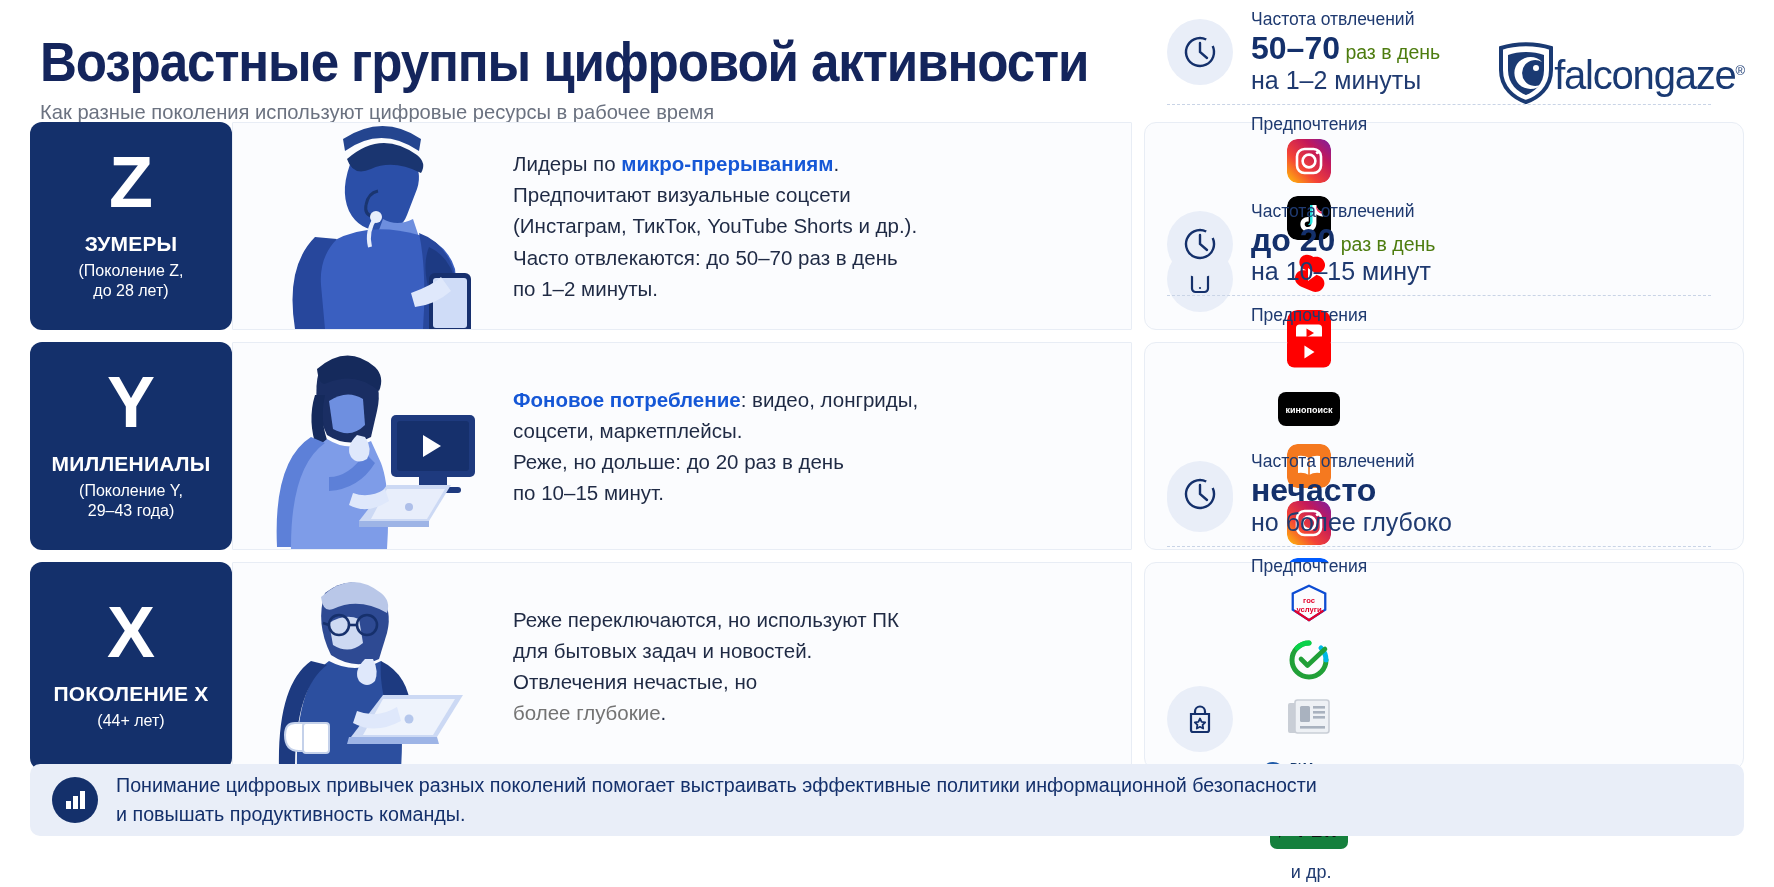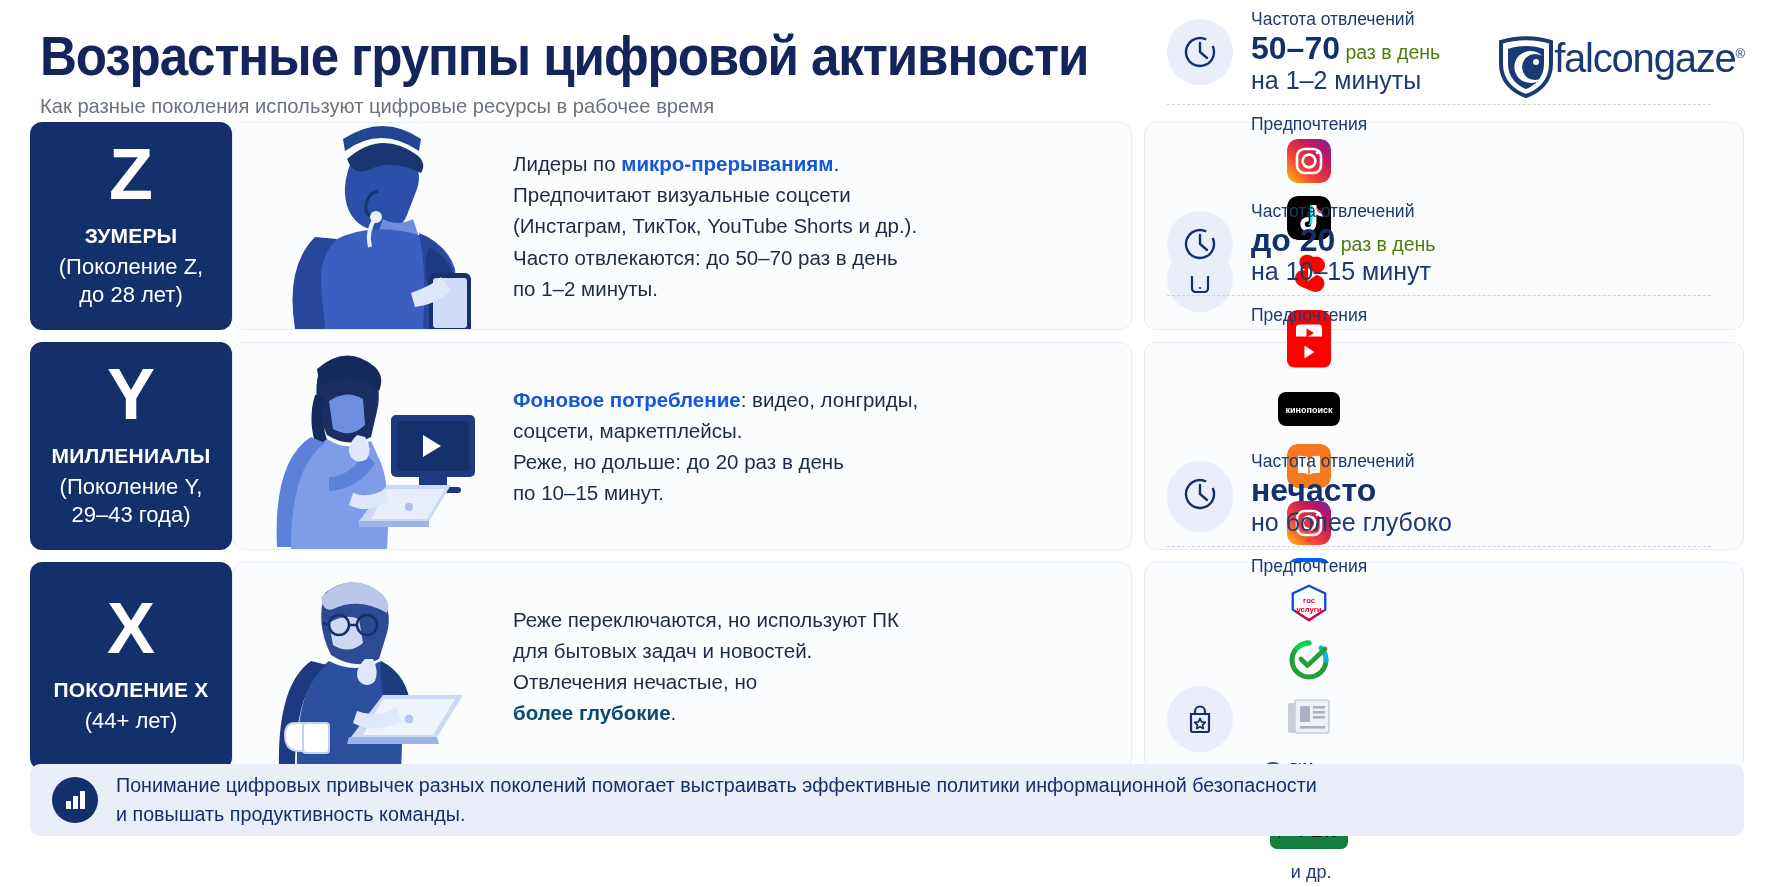--- a/index.html
+++ b/index.html
@@ -5,57 +5,57 @@
   * { box-sizing: border-box; margin: 0; padding: 0; }
   html, body {
     width: 1774px; height: 887px;
     background: #ffffff;
     font-family: "Liberation Sans", sans-serif;
     overflow: hidden;
   }
   .page { position: relative; width: 1774px; height: 887px; background:#fff; }
 
   
-  .header { position:absolute; left:0; top:10px; width:1774px; height:122px; }
+  .header { position:absolute; left:0; top:16px; width:1774px; height:122px; }
   .title {
     position:absolute; left:40px; top:14px;
     font-size:55px; font-weight:bold; color:#14255c;
     letter-spacing:-1.2px; white-space:nowrap;
     transform: scaleX(0.93); transform-origin: left center;
   }
   .subtitle {
     position:absolute; left:40px; top:84px;
     font-size:21px; color:#6b7280; white-space:nowrap;
     transform: scaleX(0.96); transform-origin:left center;
   }
-  .logo { position:absolute; right:30px; top:26px; display:flex; align-items:flex-start; }
+  .logo { position:absolute; right:30px; top:26px; display:flex; align-items:center; }
   .logo-word { font-size:40px; color:#1a3a73; letter-spacing:-1.2px; position:relative; }
   .logo-reg { font-size:13px; vertical-align:super; }
 
   
   .rows { position:absolute; left:0; top:122px; width:1774px; }
   .row { position:relative; display:flex; align-items:stretch; height:208px; margin-bottom:12px; padding:0 30px; }
 
   .badge {
     width:202px; flex:0 0 202px; background:#14306b; border-radius:12px;
     color:#fff; display:flex; flex-direction:column; align-items:center;
     justify-content:center; padding:6px 6px 12px 6px;
   }
   .badge-letter { font-size:72px; font-weight:bold; line-height:1; margin-bottom:14px; }
   .badge-name { font-size:21px; font-weight:bold; letter-spacing:.2px; margin-bottom:5px; text-align:center; }
-  .badge-sub { font-size:22px; line-height:1.25; font-weight:400; }
+  .badge-sub { font-size:16px; line-height:1.25; font-weight:400; }
 
   .mid {
     flex:1 1 auto; margin-left:0px; background:#fbfcfe; border:1px solid #e8edf5;
-    border-radius:12px; display:flex; align-items:center; overflow:hidden; position:relative;
+    border-radius:1px; display:flex; align-items:center; overflow:hidden; position:relative;
   }
   .illus { width:262px; flex:0 0 262px; height:100%; position:relative; }
   .mid-text { font-size:20.5px; line-height:1.52; color:#1f2a44; padding-left:18px; padding-right:20px; }
   .mid-text b { color:#1557d6; font-weight:bold; }
-  .mid-text .dk { color:#0c4a6e; font-weight:bold; }
+  .mid-text .dk { color:#737373; font-weight:normal; }
 
   .panel {
     width:600px; flex:0 0 600px; margin-left:12px; background:#fbfcfe;
     border:1px solid #e8edf5; border-radius:12px; padding:14px 32px 12px 22px;
     display:flex; flex-direction:column; justify-content:center;
   }
   .prow { display:flex; align-items:center; gap:18px; }
   .pdiv { border-top:1px dashed #c9d4e6; margin:9px 0 9px 0; }
   .circ {
     width:66px; height:66px; flex:0 0 66px; border-radius:50%;

